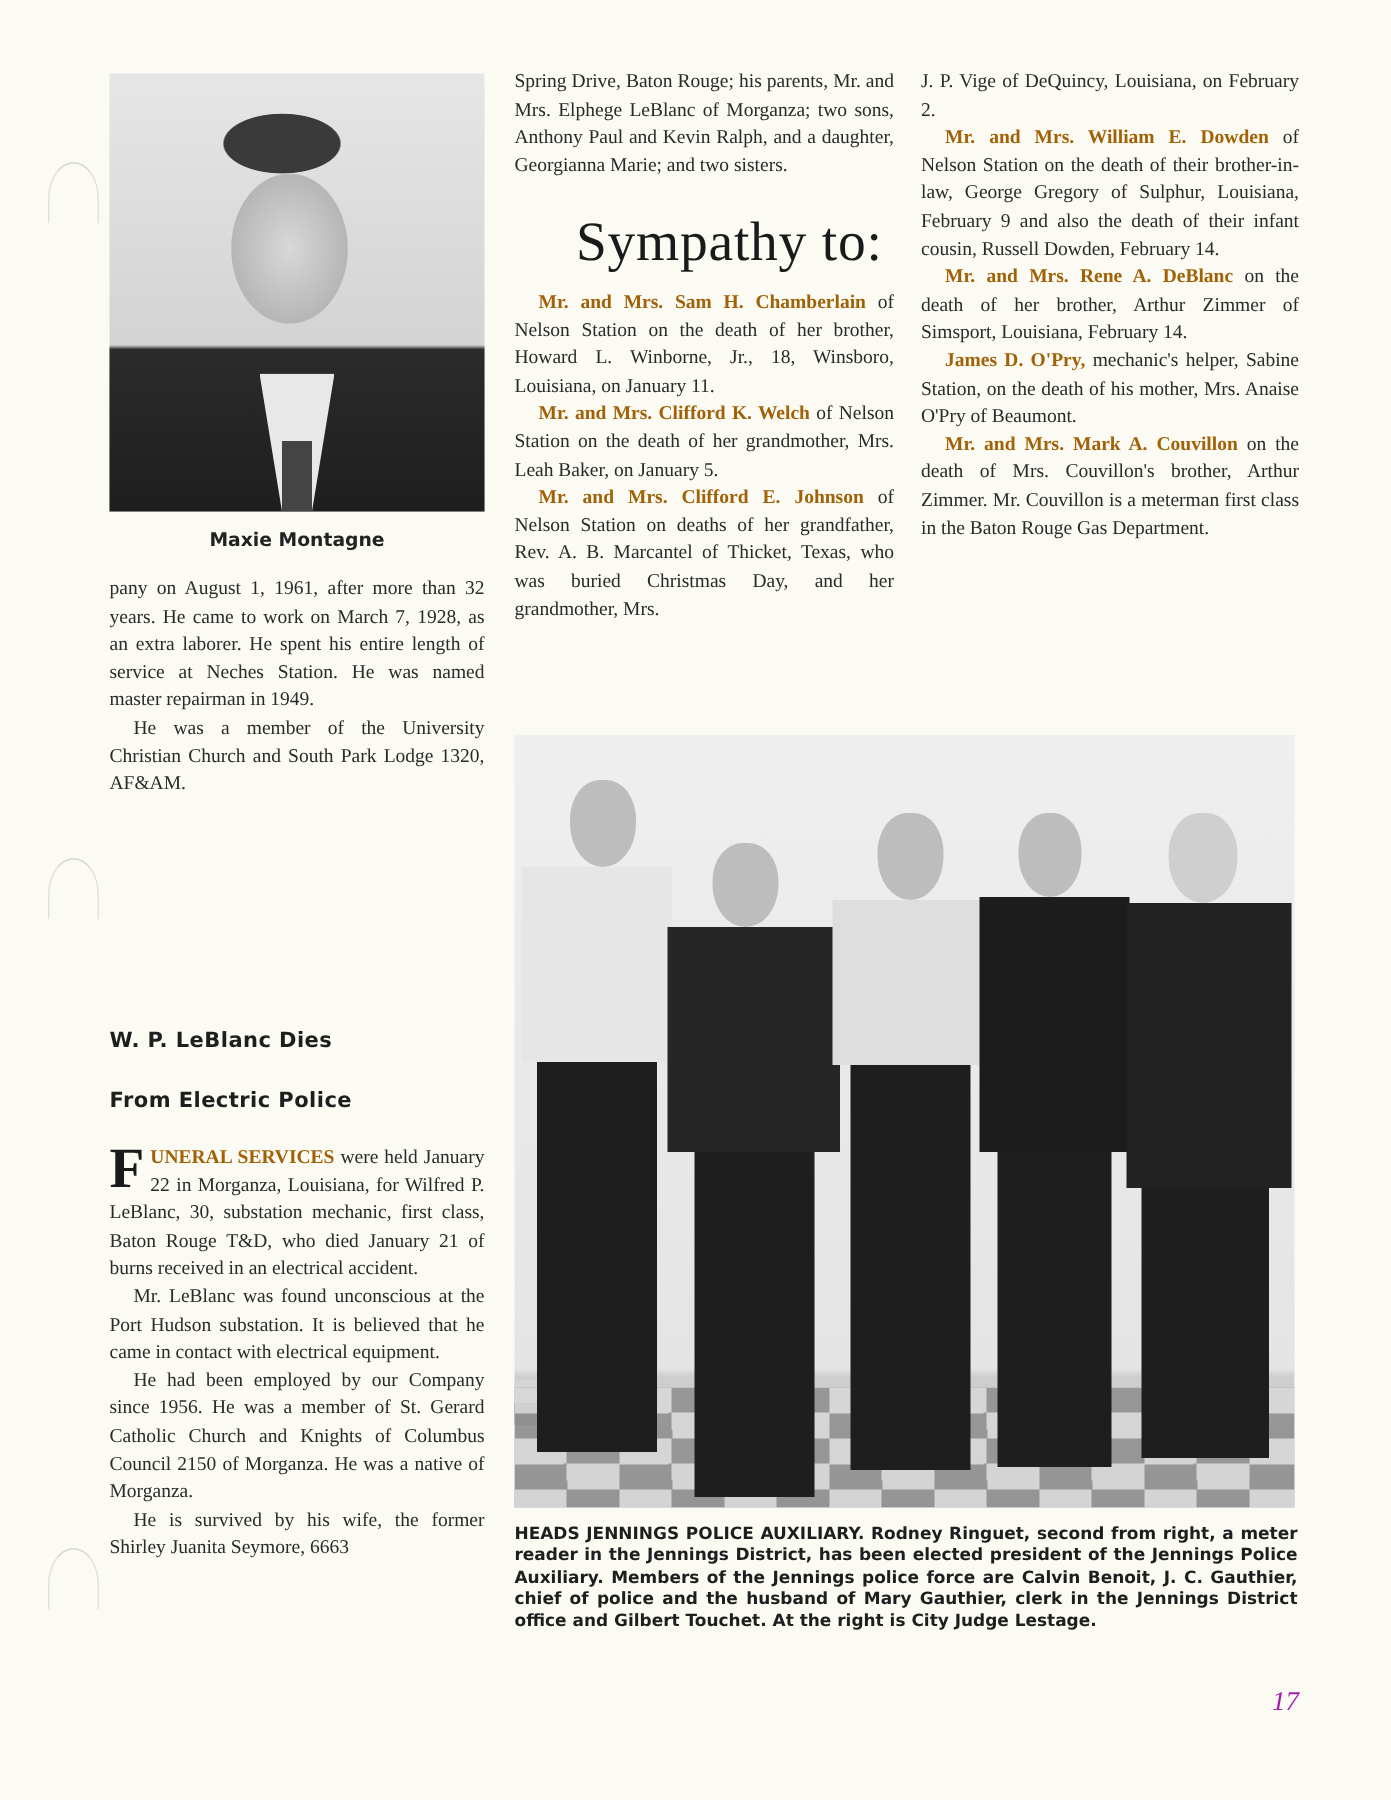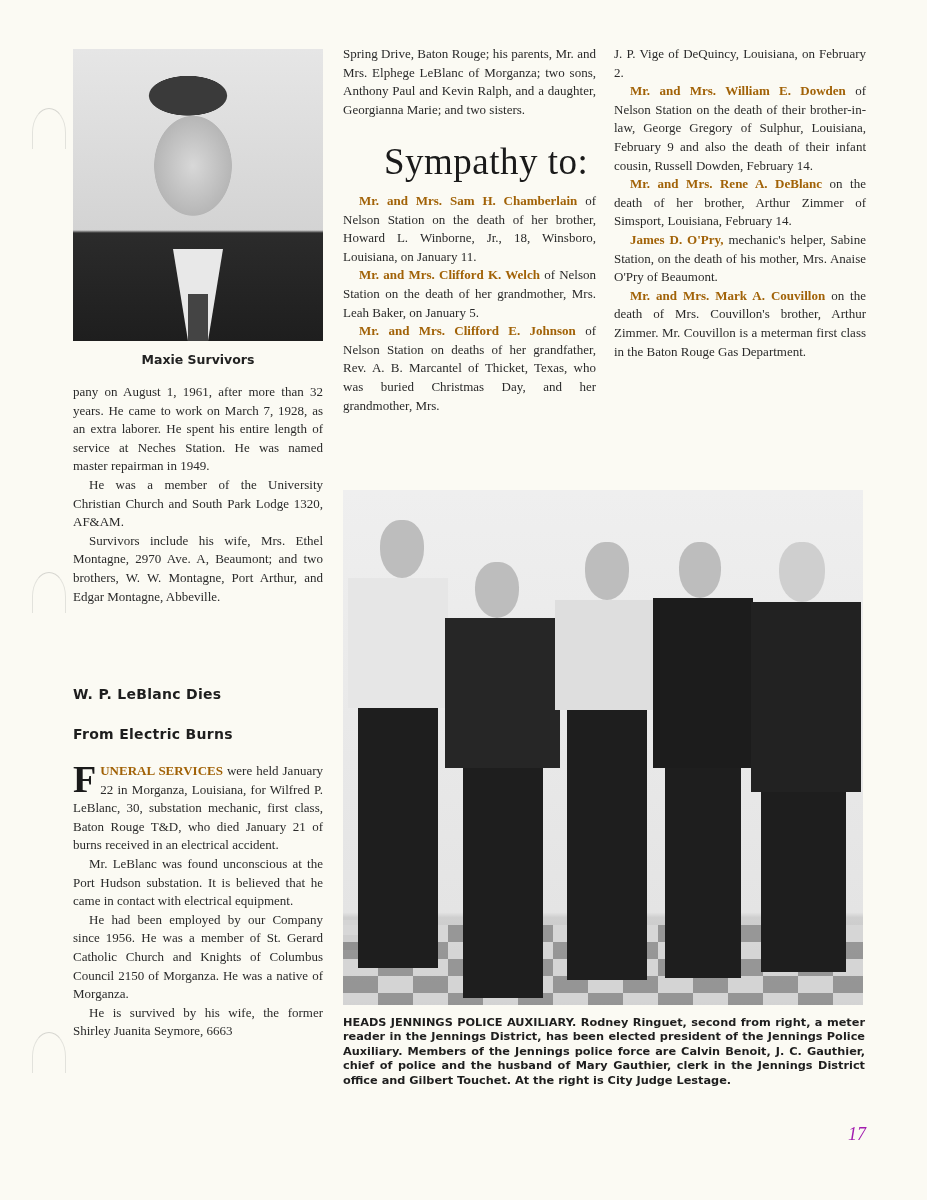--- a/index.html
+++ b/index.html
@@ -76,30 +76,29 @@
 <body>
 
 <div class="hole" style="top:108px"></div>
 <div class="hole" style="top:572px"></div>
 <div class="hole" style="top:1032px"></div>
 
 <div class="photo portrait">
   <div class="shirt"></div>
   <div class="tie"></div>
 </div>
-<div class="portrait-caption">Maxie Survivors</div>
+<div class="portrait-caption">Maxie Montagne</div>
 
 <div class="col" style="left:73px; top:383px; width:250px;">
   <p class="noindent">pany on August 1, 1961, after more than 32 years. He came to work on March 7, 1928, as an extra laborer. He spent his entire length of service at Neches Station. He was named master repairman in 1949.</p>
   <p>He was a member of the University Christian Church and South Park Lodge 1320, AF&amp;AM.</p>
-  <p>Survivors include his wife, Mrs. Ethel Montagne, 2970 Ave. A, Beaumont; and two brothers, W. W. Montagne, Port Arthur, and Edgar Montagne, Abbeville.</p>
 </div>
 
 <div class="heading" style="left:73px; top:686px;">W. P. LeBlanc Dies</div>
-<div class="heading" style="left:73px; top:726px;">From Electric Burns</div>
+<div class="heading" style="left:73px; top:726px;">From Electric Police</div>
 
 <div class="col" style="left:73px; top:762px; width:250px;">
   <p class="noindent">
     <span class="dropcap">F</span><b>UNERAL SERVICES</b><span> were held January 22 in Morganza, Louisiana, for Wilfred P. LeBlanc, 30, substation mechanic, first class, Baton Rouge T&amp;D, who died January 21 of burns received in an electrical accident.</span>
   </p>
   <p>Mr. LeBlanc was found unconscious at the Port Hudson substation. It is believed that he came in contact with electrical equipment.</p>
   <p>He had been employed by our Company since 1956. He was a member of St. Gerard Catholic Church and Knights of Columbus Council 2150 of Morganza. He was a native of Morganza.</p>
   <p>He is survived by his wife, the former Shirley Juanita Seymore, 6663</p>
 </div>
 

